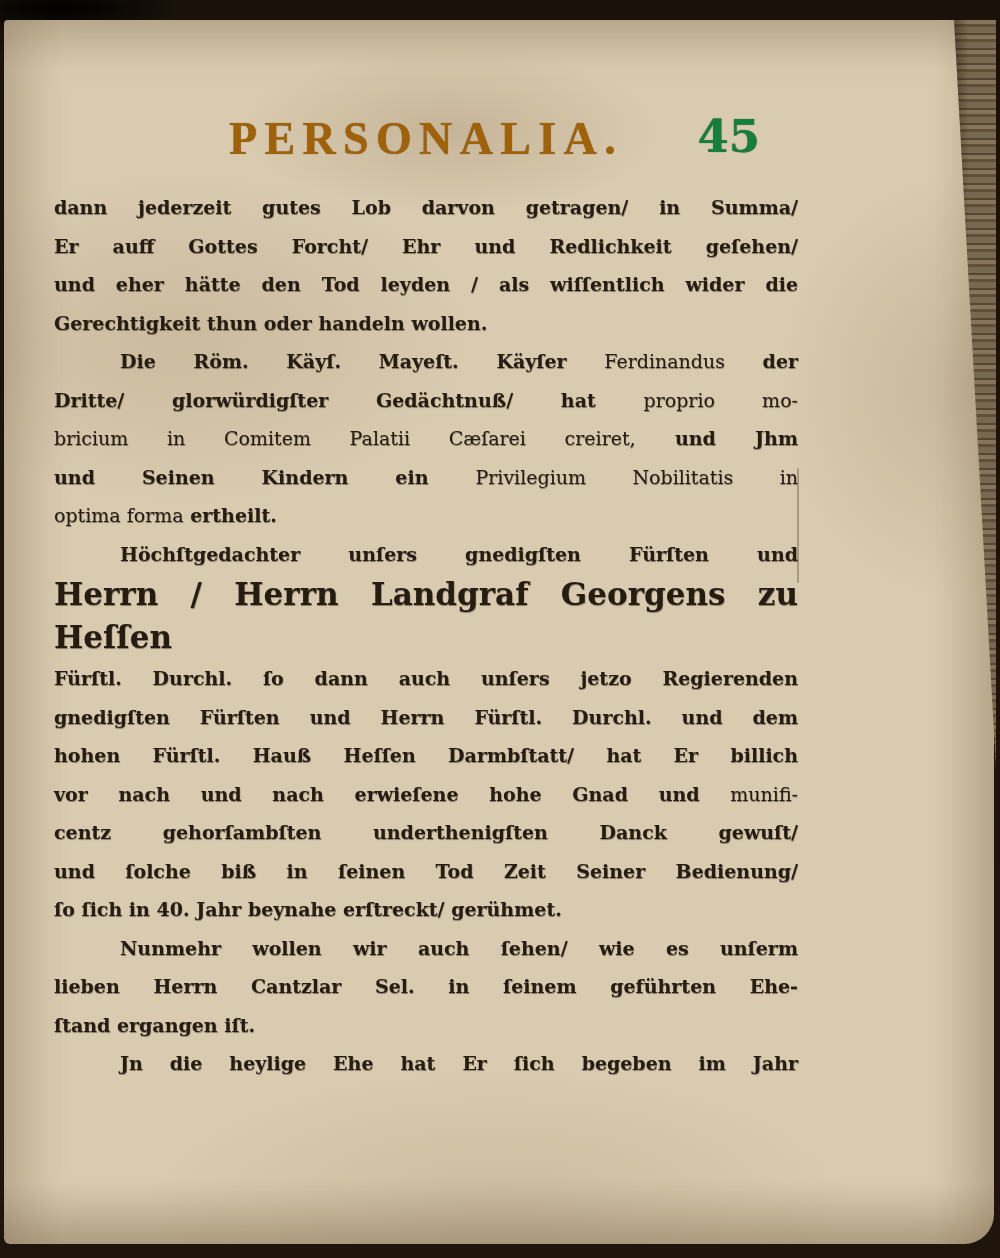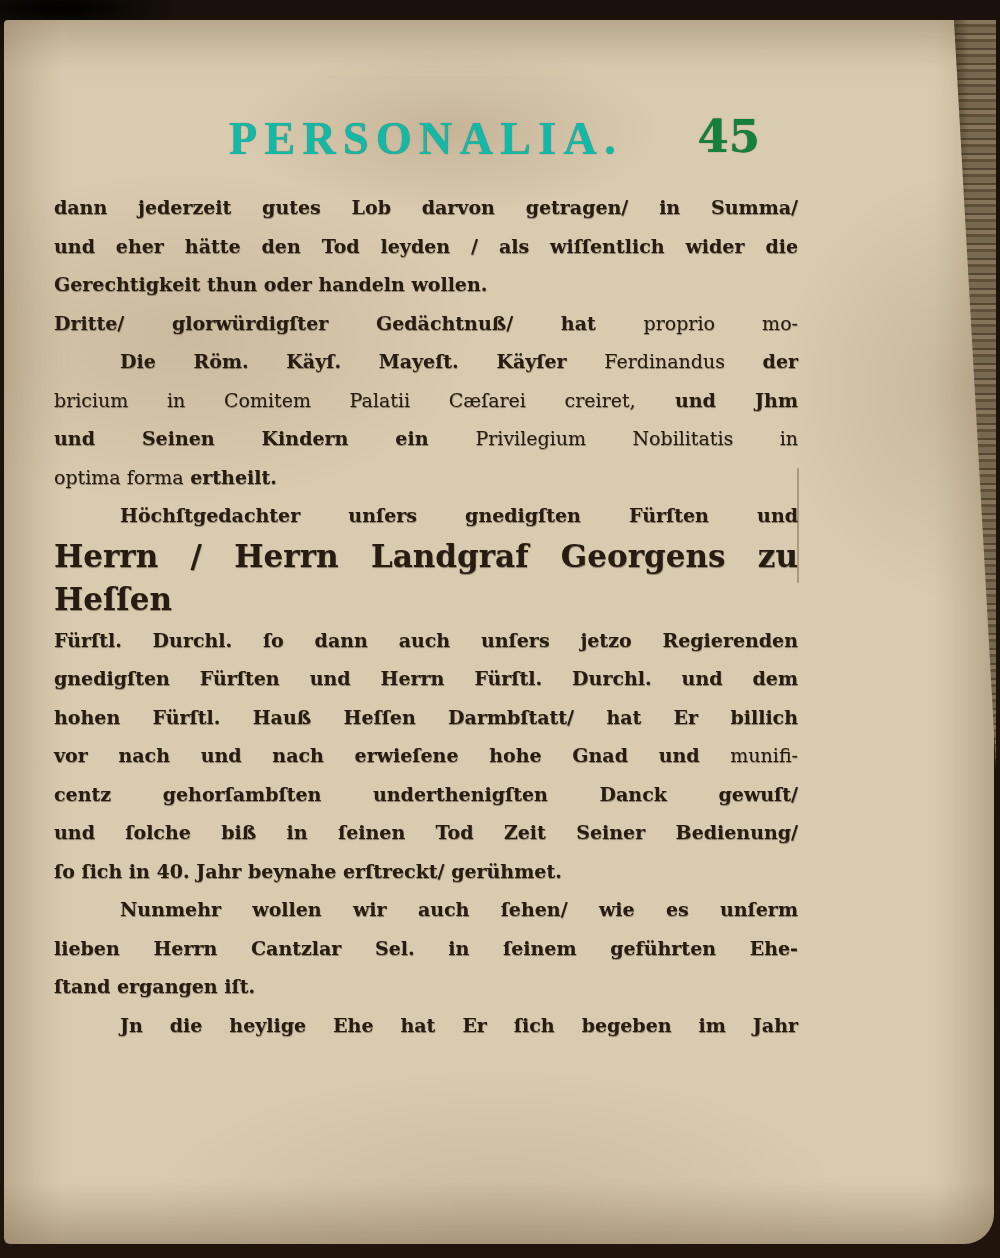--- a/index.html
+++ b/index.html
@@ -53,21 +53,21 @@
   .text-block {
     position: absolute; left: 54px; top: 112px; width: 744px;
     color: #261c11;
   }
 
   .page-header { position: relative; height: 72px; margin-bottom: 4px; }
   .page-title {
     display: block; text-align: center;
     font-family: "Liberation Serif", serif;
     font-size: 46px; font-weight: 600; letter-spacing: 0.16em;
-    color: #14b8a6;
+    color: #a16207;
     text-shadow: 0 0 1px rgba(43,33,21,0.6);
   }
   .page-number {
     position: absolute; right: 38px; top: -2px;
     font-size: 45px; font-weight: 700;
     color: #15803d;
     text-shadow: 0 0 1px rgba(38,28,17,0.7);
   }
 
   .body-text { position: relative; }
@@ -97,26 +97,27 @@
 
   <div class="text-block">
     <div class="page-header">
       <span class="page-title">PERSONALIA.</span>
       <span class="page-number">45</span>
     </div>
 
     <div class="body-text">
         <div class="paragraph">
           <div class="line"><span class="fraktur">dann jederzeit gutes Lob darvon getragen/ in Summa/</span></div>
+          <div class="line"><span class="fraktur">Er auff Gottes Forcht/ Ehr und Redlichkeit geſehen/</span></div>
           <div class="line"><span class="fraktur">und eher hätte den Tod leyden / als wiſſentlich wider die</span></div>
           <div class="line last"><span class="fraktur">Gerechtigkeit thun oder handeln wollen.</span></div>
         </div>
         <div class="paragraph">
+          <div class="line indent"><span class="fraktur">Die Röm. Käyſ. Mayeſt. Käyſer </span><span class="latin">Ferdinandus</span><span class="fraktur"> der</span></div>
           <div class="line"><span class="fraktur">Dritte/ glorwürdigſter Gedächtnuß/ hat </span><span class="latin">proprio mo-</span></div>
-          <div class="line indent"><span class="fraktur">Die Röm. Käyſ. Mayeſt. Käyſer </span><span class="latin">Ferdinandus</span><span class="fraktur"> der</span></div>
           <div class="line"><span class="latin">bricium in Comitem Palatii Cæſarei creiret,</span><span class="fraktur"> und Jhm</span></div>
           <div class="line"><span class="fraktur">und Seinen Kindern ein </span><span class="latin">Privilegium Nobilitatis in</span></div>
           <div class="line last"><span class="latin">optima forma</span><span class="fraktur"> ertheilt.</span></div>
         </div>
         <div class="paragraph">
           <div class="line indent"><span class="fraktur">Höchſtgedachter unſers gnedigſten Fürſten und</span></div>
           <div class="line large"><span class="fraktur">Herrn / Herrn Landgraf Georgens zu Heſſen</span></div>
           <div class="line"><span class="fraktur">Fürſtl. Durchl. ſo dann auch unſers jetzo Regierenden</span></div>
           <div class="line"><span class="fraktur">gnedigſten Fürſten und Herrn Fürſtl. Durchl. und dem</span></div>
           <div class="line"><span class="fraktur">hohen Fürſtl. Hauß Heſſen Darmbſtatt/ hat Er billich</span></div>

